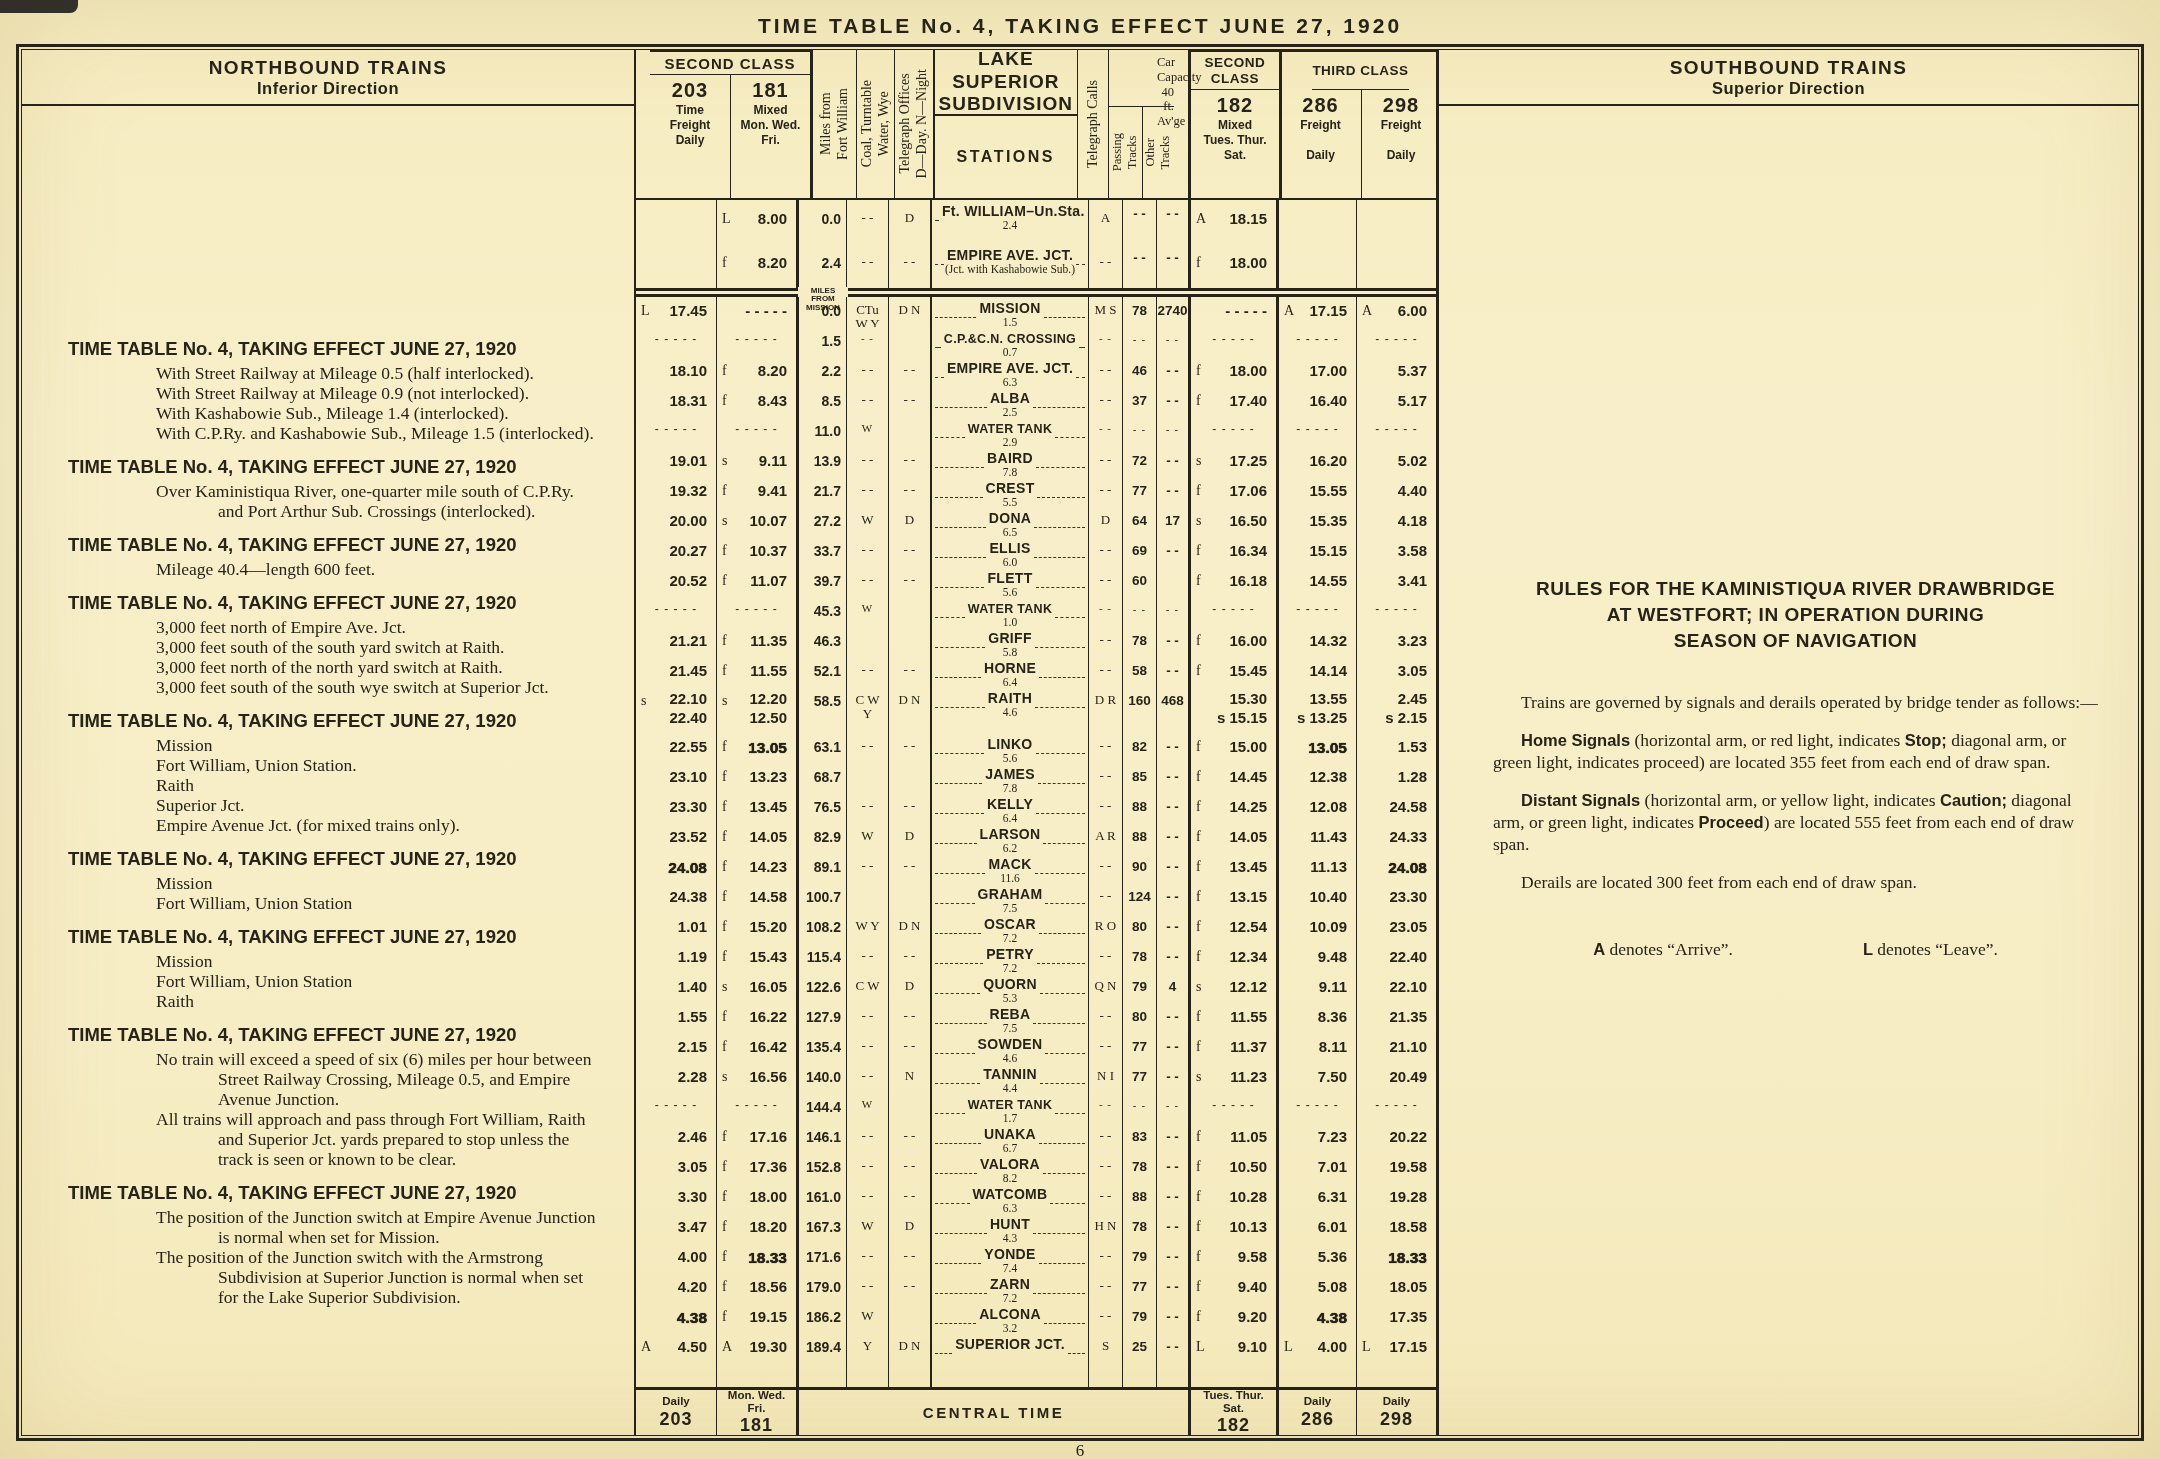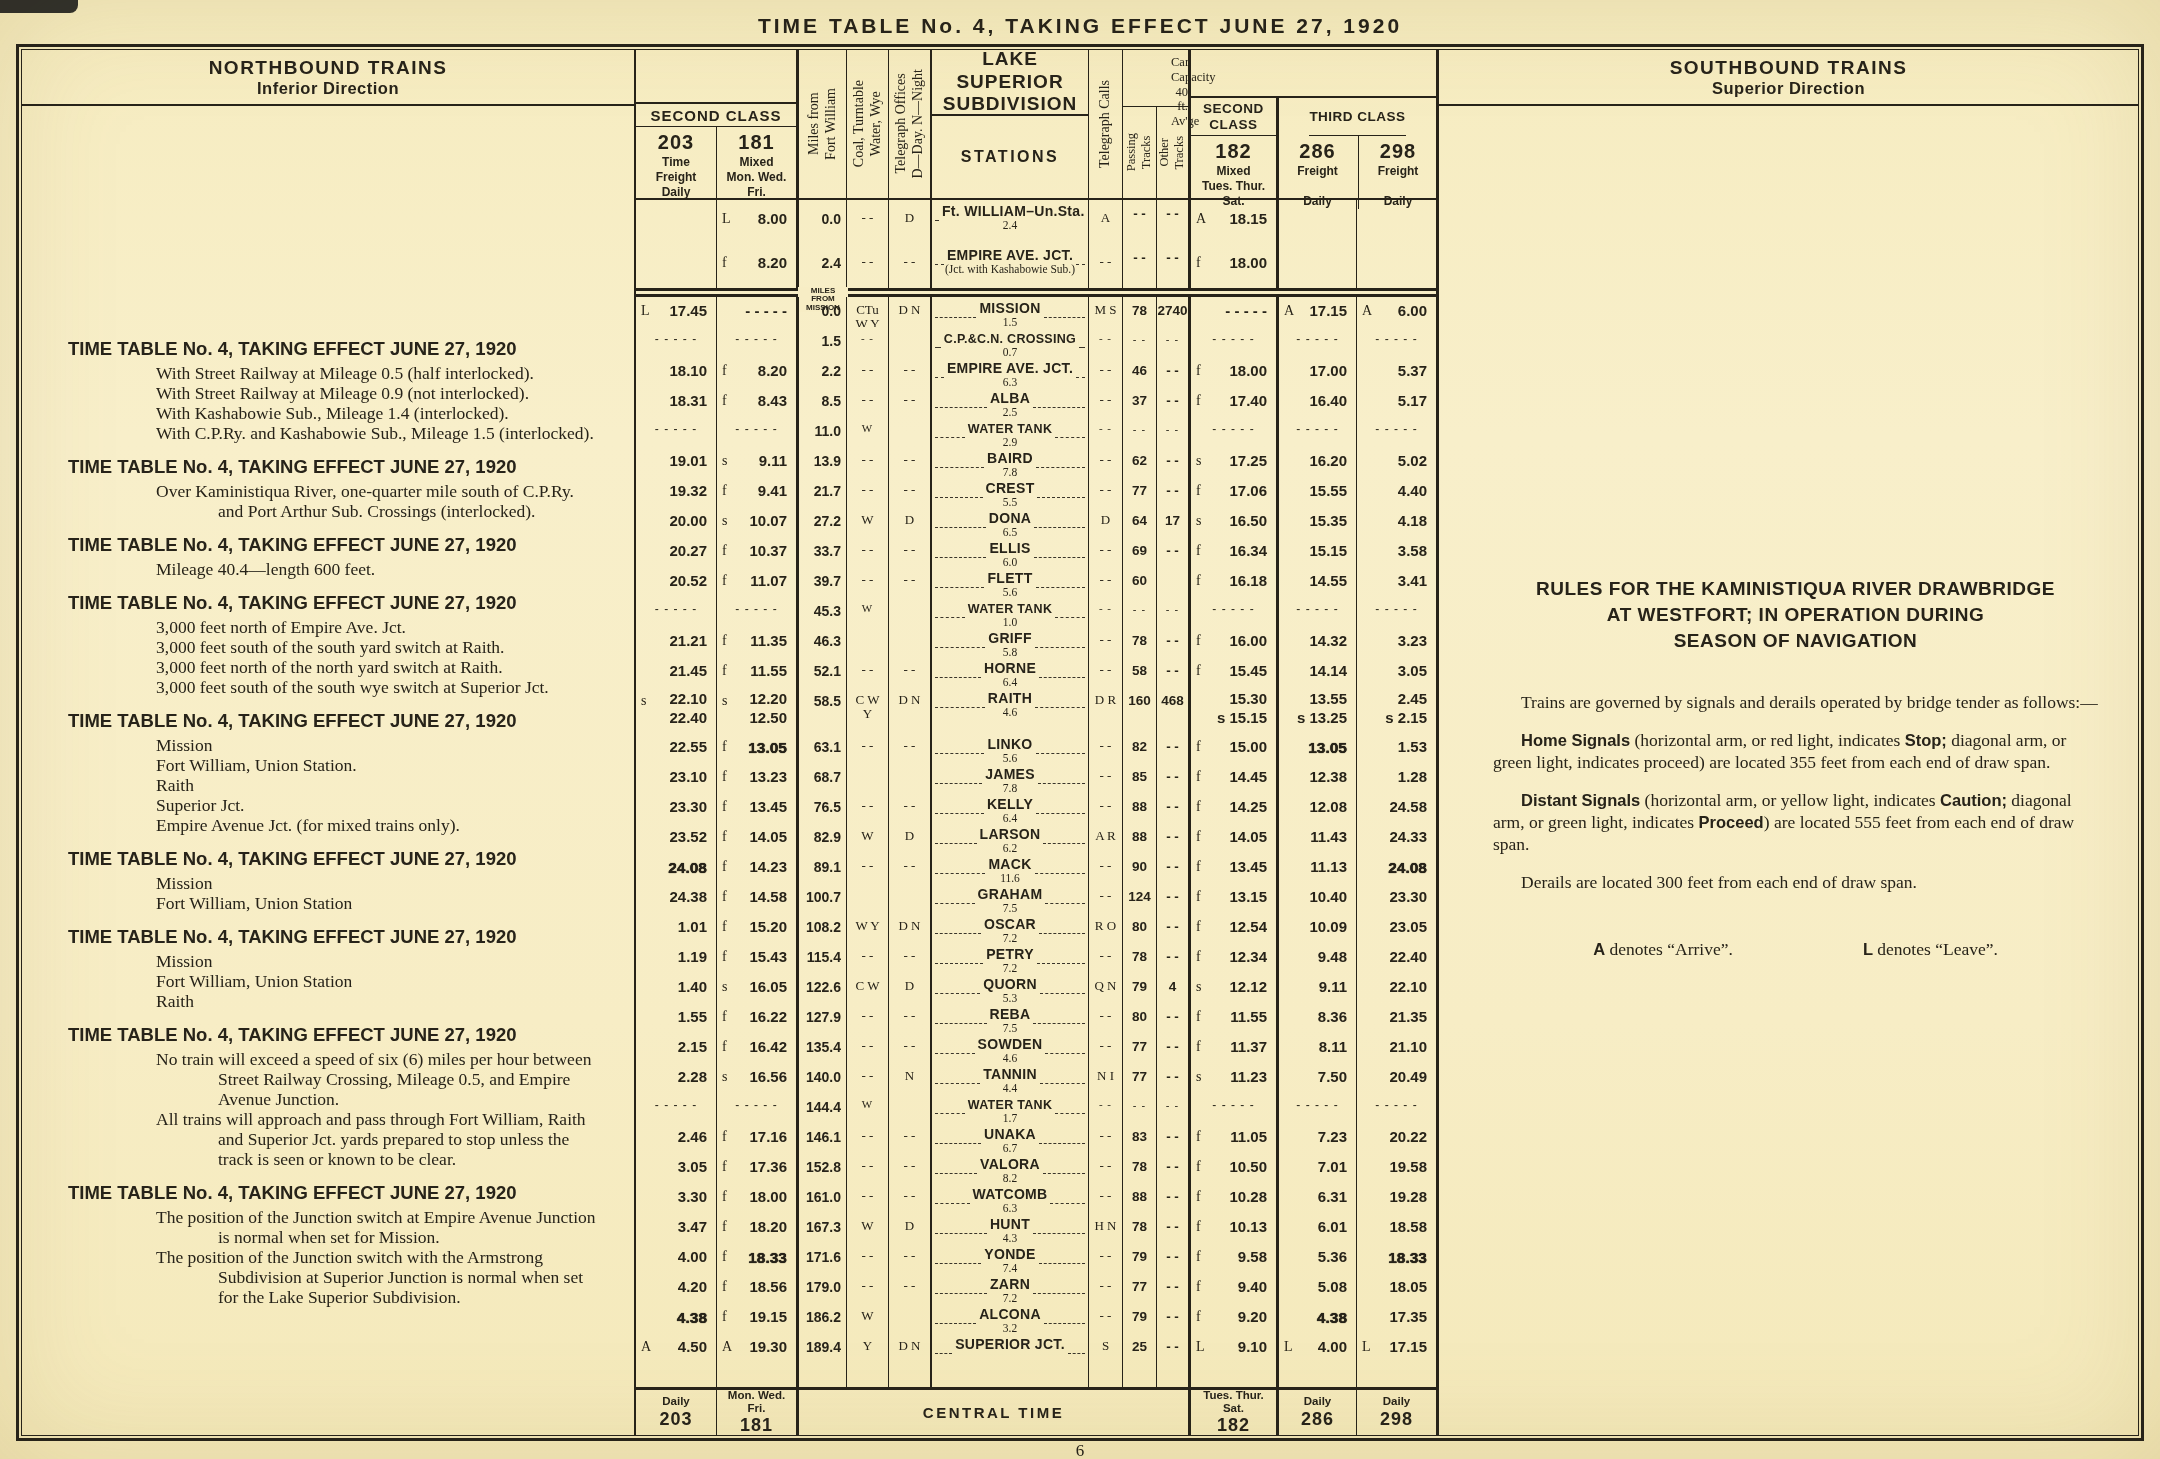--- a/index.html
+++ b/index.html
@@ -40,21 +40,21 @@
            border-left:2px solid var(--ink); border-right:3px solid var(--ink);
            display:flex; flex-direction:column; font-family:"Liberation Sans",sans-serif; }
   .bl1{ border-left:1px solid var(--ink); } .bl2{ border-left:2px solid var(--ink); } .bl3{ border-left:3px solid var(--ink); }
 
   .w203{ width:80px; } .w181{ width:80px; } .wmi{ width:50px; } .wco{ width:42px; } .wte{ width:42px; }
   .wst{ width:158px; } .wca{ width:34px; } .wpa{ width:34px; } .wot{ width:32px; }
   .w182{ width:88px; } .w286{ width:80px; } .w298{ width:80px; }
 
   
   .thead{ height:150px; display:flex; border-bottom:2px solid var(--ink); flex:none; }
-  .hgrp{ display:flex; flex-direction:column; }
+  .hgrp{ display:flex; flex-direction:row;margin-left:14px; }
   .hgrp .pad{ flex:none; }
   .hg1 .pad{ height:52px; } .hg2 .pad{ height:46px; }
   .hbox{ flex:1; border-top:2px solid var(--ink); display:flex; flex-direction:column; }
   .gl{ font-weight:700; font-size:15px; text-align:center; border-bottom:1px solid var(--ink); padding:3px 0 2px; letter-spacing:1px; }
   .hcols{ flex:1; display:flex; }
   .hcol{ display:flex; flex-direction:column; align-items:center; padding-top:4px; }
   .hno{ font-weight:700; font-size:20px; letter-spacing:1px; }
   .hde{ font-weight:700; font-size:12px; white-space:pre-line; text-align:center; line-height:1.25; margin-top:1px; }
   .hv{ display:flex; align-items:center; justify-content:center; }
   .vt{ writing-mode:vertical-rl; transform:rotate(180deg); white-space:pre-line; text-align:center;
@@ -710,21 +710,21 @@
                     <span class="lead"></span>
                     <span class="nm">BAIRD</span>
                     <span class="lead"></span>
                   </div>
                   <div class="sdist">7.8</div>
                 </div>
                 <div class="cell wca bl1">
                   <span class="cc">- -</span>
                 </div>
                 <div class="cell wpa bl1">
-                  <span class="nn">62</span>
+                  <span class="nn">72</span>
                 </div>
                 <div class="cell wot bl1">
                   <span class="nn">- -</span>
                 </div>
                 <div class="cell w182 bl3">
                   <span class="px">s</span>
                   <span class="tv">17.25</span>
                 </div>
                 <div class="cell w286 bl3">
                   <span class="px"></span>

